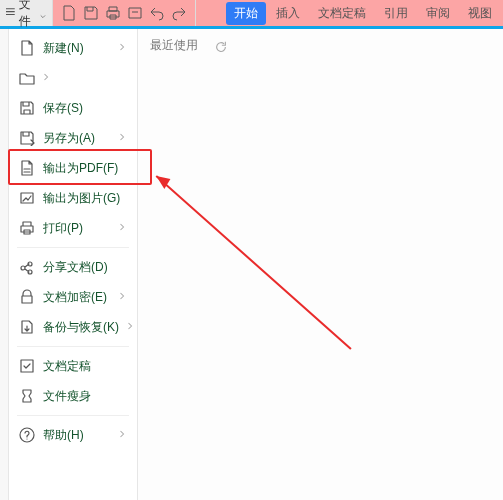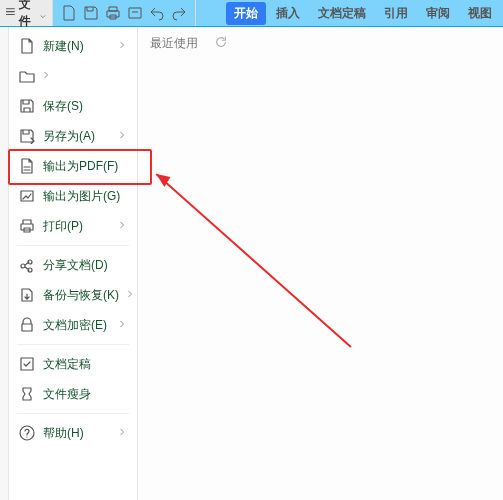--- a/index.html
+++ b/index.html
@@ -9,25 +9,24 @@
     font-size: 12px;
     color: #333;
     background: #fff;
     width: 503px;
     height: 500px;
     overflow: hidden;
     -webkit-font-smoothing: antialiased;
   }
   .toolbar {
     height: 26px;
-    background: #7dd3fc;
-    border-bottom: 1px solid #0ea5e9;
+    background: #fca5a5;
+    border-bottom: 3px solid #0ea5e9;
     display: flex;
     align-items: stretch;
-    font-weight: bold;
   }
   .file-btn {
     display: inline-flex;
     align-items: center;
     gap: 4px;
     padding: 0 6px;
     background: #ebebeb;
     border-right: 1px solid #dcdcdc;
     cursor: pointer;
   }
@@ -125,21 +124,21 @@
     border-radius: 2px;
     pointer-events: none;
   }
   .content {
     flex: 1 1 auto;
     position: relative;
     background: #fdfdfd;
   }
   .recent {
     display: flex;
-    align-items: flex-start;
+    align-items: flex-end;
     gap: 16px;
     padding: 8px 12px;
     color: #777;
     font-size: 12px;
   }
   .recent .refresh {
     width: 14px; height: 14px; color: #aaa; cursor: pointer;
   }
   .arrow-overlay {
     position: absolute;
@@ -283,35 +282,35 @@
         <span class="mi-icon">
           <svg viewBox="0 0 16 16">
             <path d="M11 3a2 2 0 1 0 0 4 2 2 0 0 0 0-4z M4 7a2 2 0 1 0 0 4 2 2 0 0 0 0-4z M11 11a2 2 0 1 0 0 4 2 2 0 0 0 0-4z M6 8l4-3 M6 10l4 3" fill="none" stroke="currentColor" stroke-width="1.2" stroke-linejoin="round" stroke-linecap="round"></path>
           </svg>
         </span>
         <span class="mi-label">分享文档(D)</span>
       </div>
       <div class="menu-item">
         <span class="mi-icon">
           <svg viewBox="0 0 16 16">
+            <path d="M4 7V5a4 4 0 0 1 8 0v2 M3 7h10v7H3z" fill="none" stroke="currentColor" stroke-width="1.2" stroke-linejoin="round" stroke-linecap="round"></path>
+          </svg>
+        </span>
+        <span class="mi-label">文档加密(E)</span>
+        <span class="mi-arrow"><svg viewBox="0 0 8 12" width="6" height="10">
+            <path d="M2 2l4 4-4 4" fill="none" stroke="currentColor" stroke-width="1.4"></path>
+          </svg></span>
+      </div>
+      <div class="menu-item">
+        <span class="mi-icon">
+          <svg viewBox="0 0 16 16">
             <path d="M3 2h7l3 3v9H3z M8 7v5 M6 10l2 2 2-2" fill="none" stroke="currentColor" stroke-width="1.2" stroke-linejoin="round" stroke-linecap="round"></path>
           </svg>
         </span>
         <span class="mi-label">备份与恢复(K)</span>
-        <span class="mi-arrow"><svg viewBox="0 0 8 12" width="6" height="10">
-            <path d="M2 2l4 4-4 4" fill="none" stroke="currentColor" stroke-width="1.4"></path>
-          </svg></span>
-      </div>
-      <div class="menu-item">
-        <span class="mi-icon">
-          <svg viewBox="0 0 16 16">
-            <path d="M4 7V5a4 4 0 0 1 8 0v2 M3 7h10v7H3z" fill="none" stroke="currentColor" stroke-width="1.2" stroke-linejoin="round" stroke-linecap="round"></path>
-          </svg>
-        </span>
-        <span class="mi-label">文档加密(E)</span>
         <span class="mi-arrow"><svg viewBox="0 0 8 12" width="6" height="10">
             <path d="M2 2l4 4-4 4" fill="none" stroke="currentColor" stroke-width="1.4"></path>
           </svg></span>
       </div>
       <div class="menu-sep"></div>
       <div class="menu-item">
         <span class="mi-icon">
           <svg viewBox="0 0 16 16">
             <path d="M2 2h12v12H2z M5 8l2 2 4-4" fill="none" stroke="currentColor" stroke-width="1.2" stroke-linejoin="round" stroke-linecap="round"></path>
           </svg>

